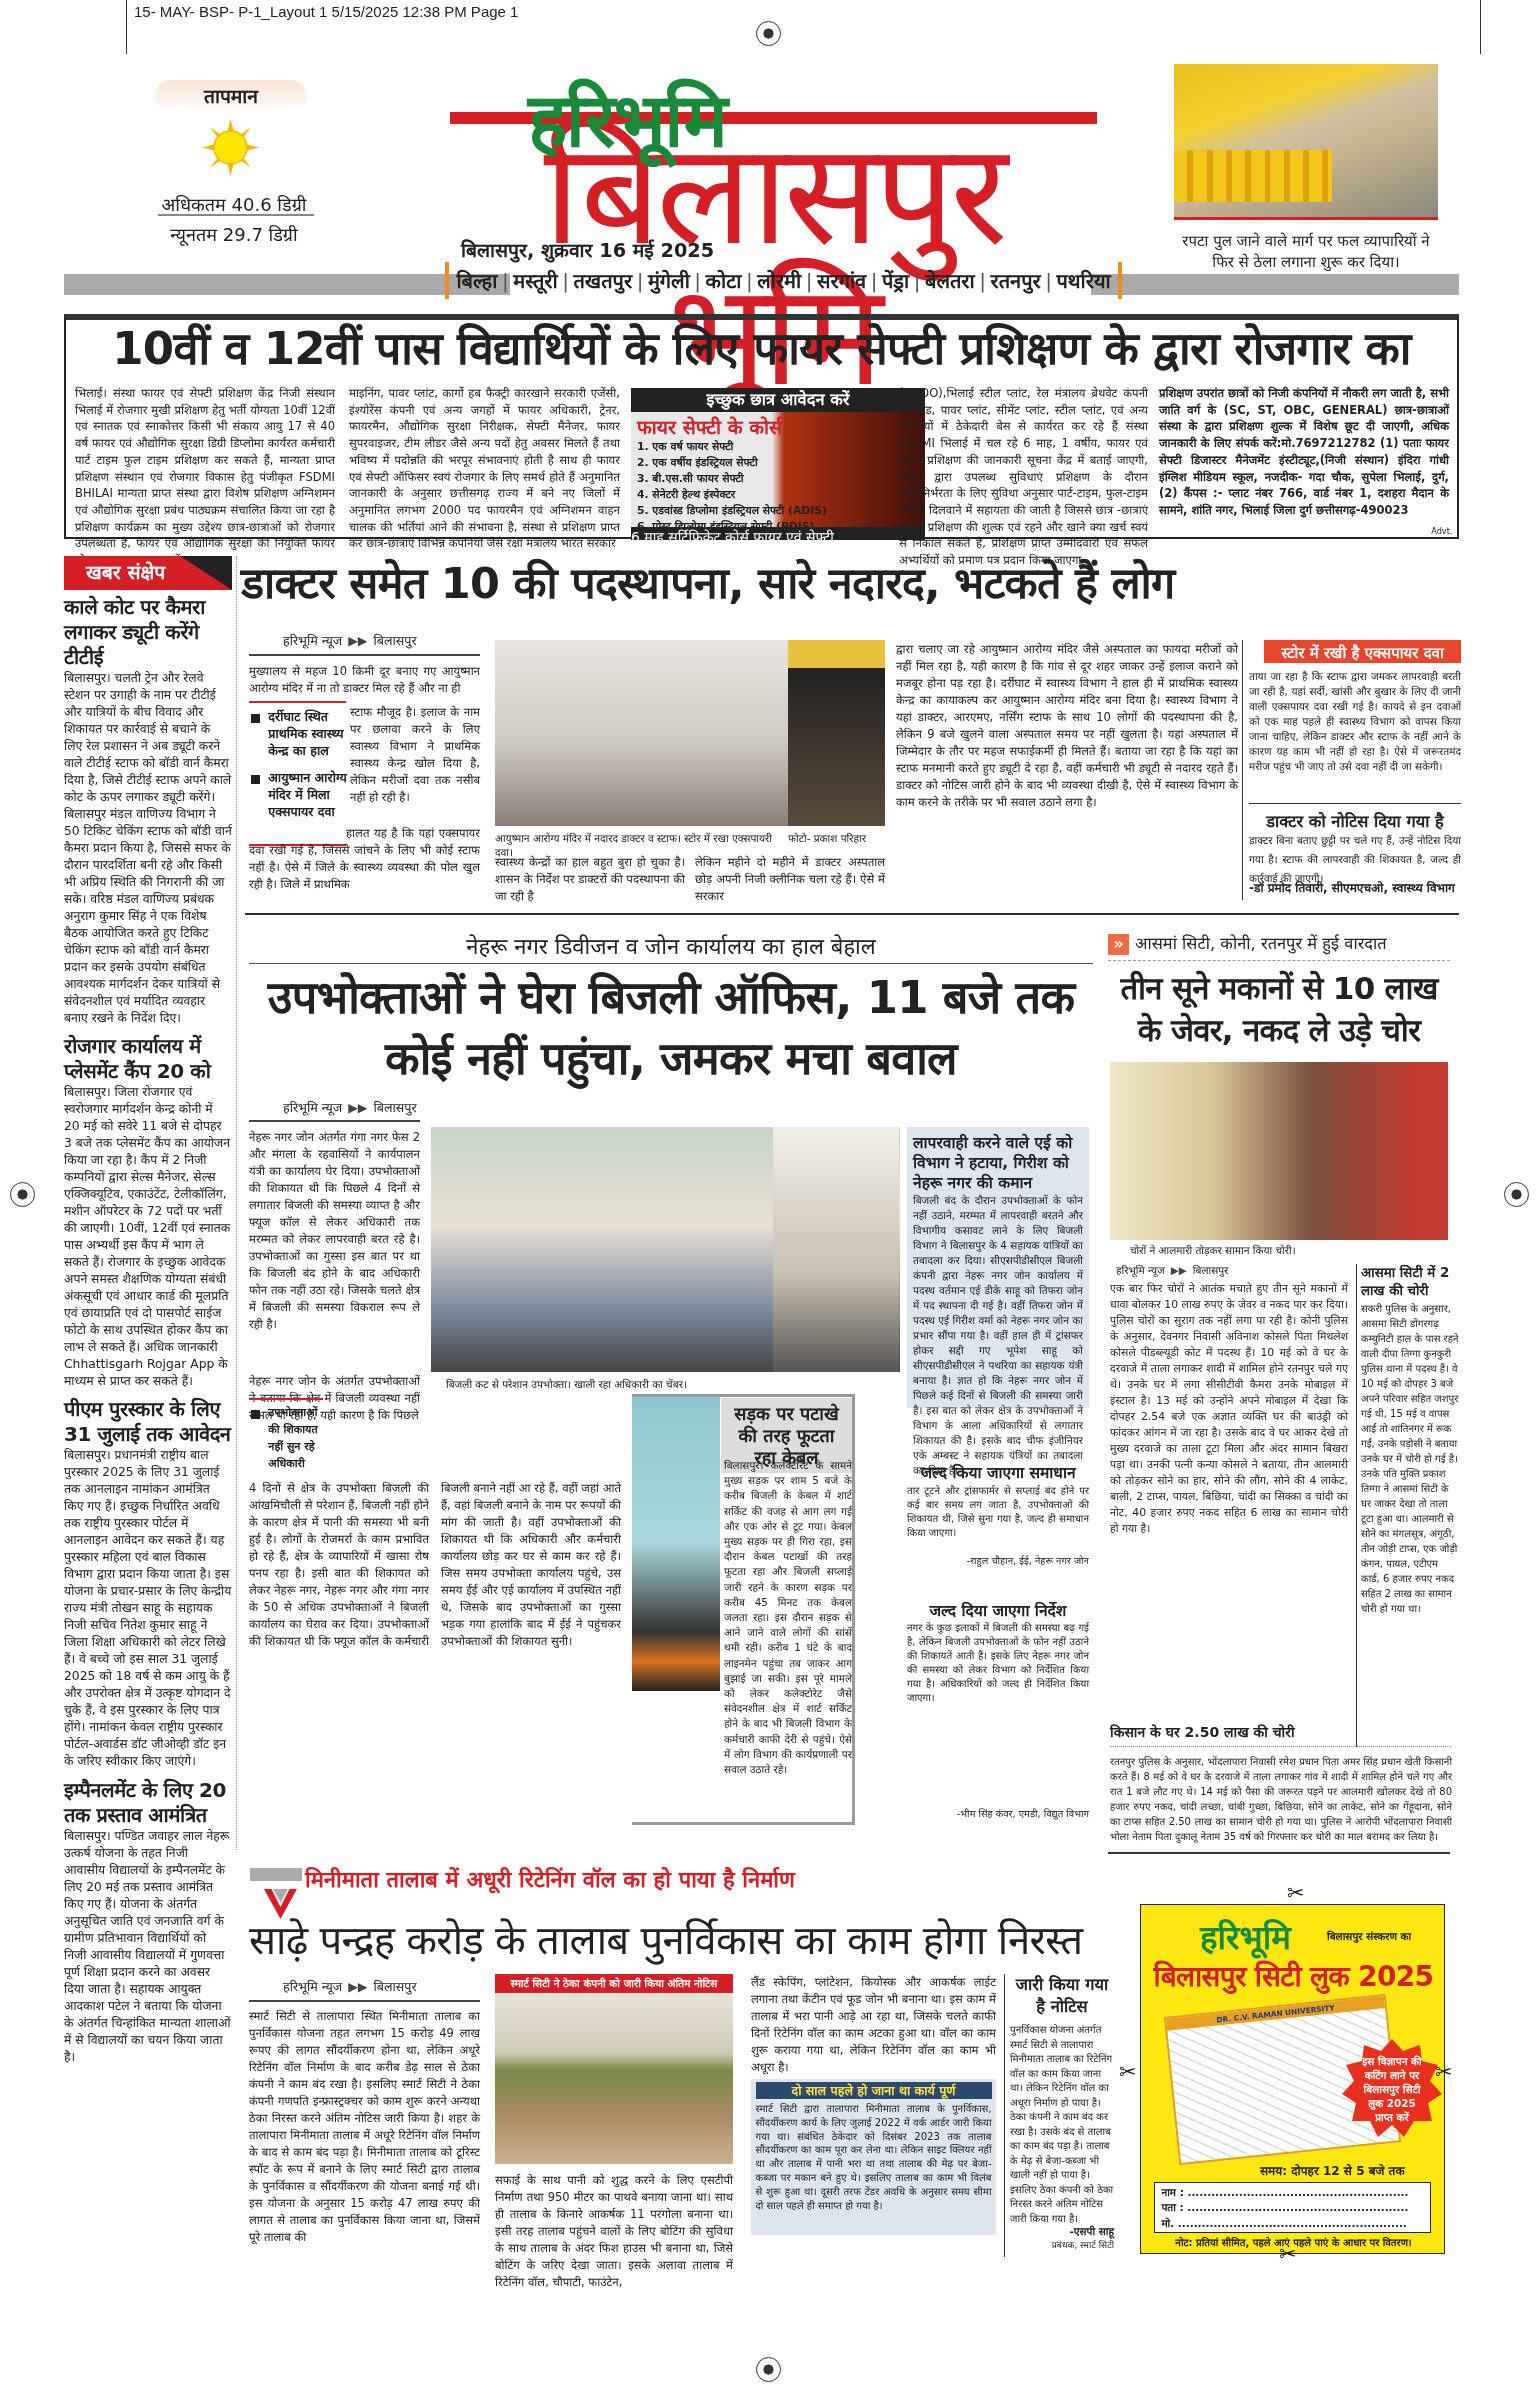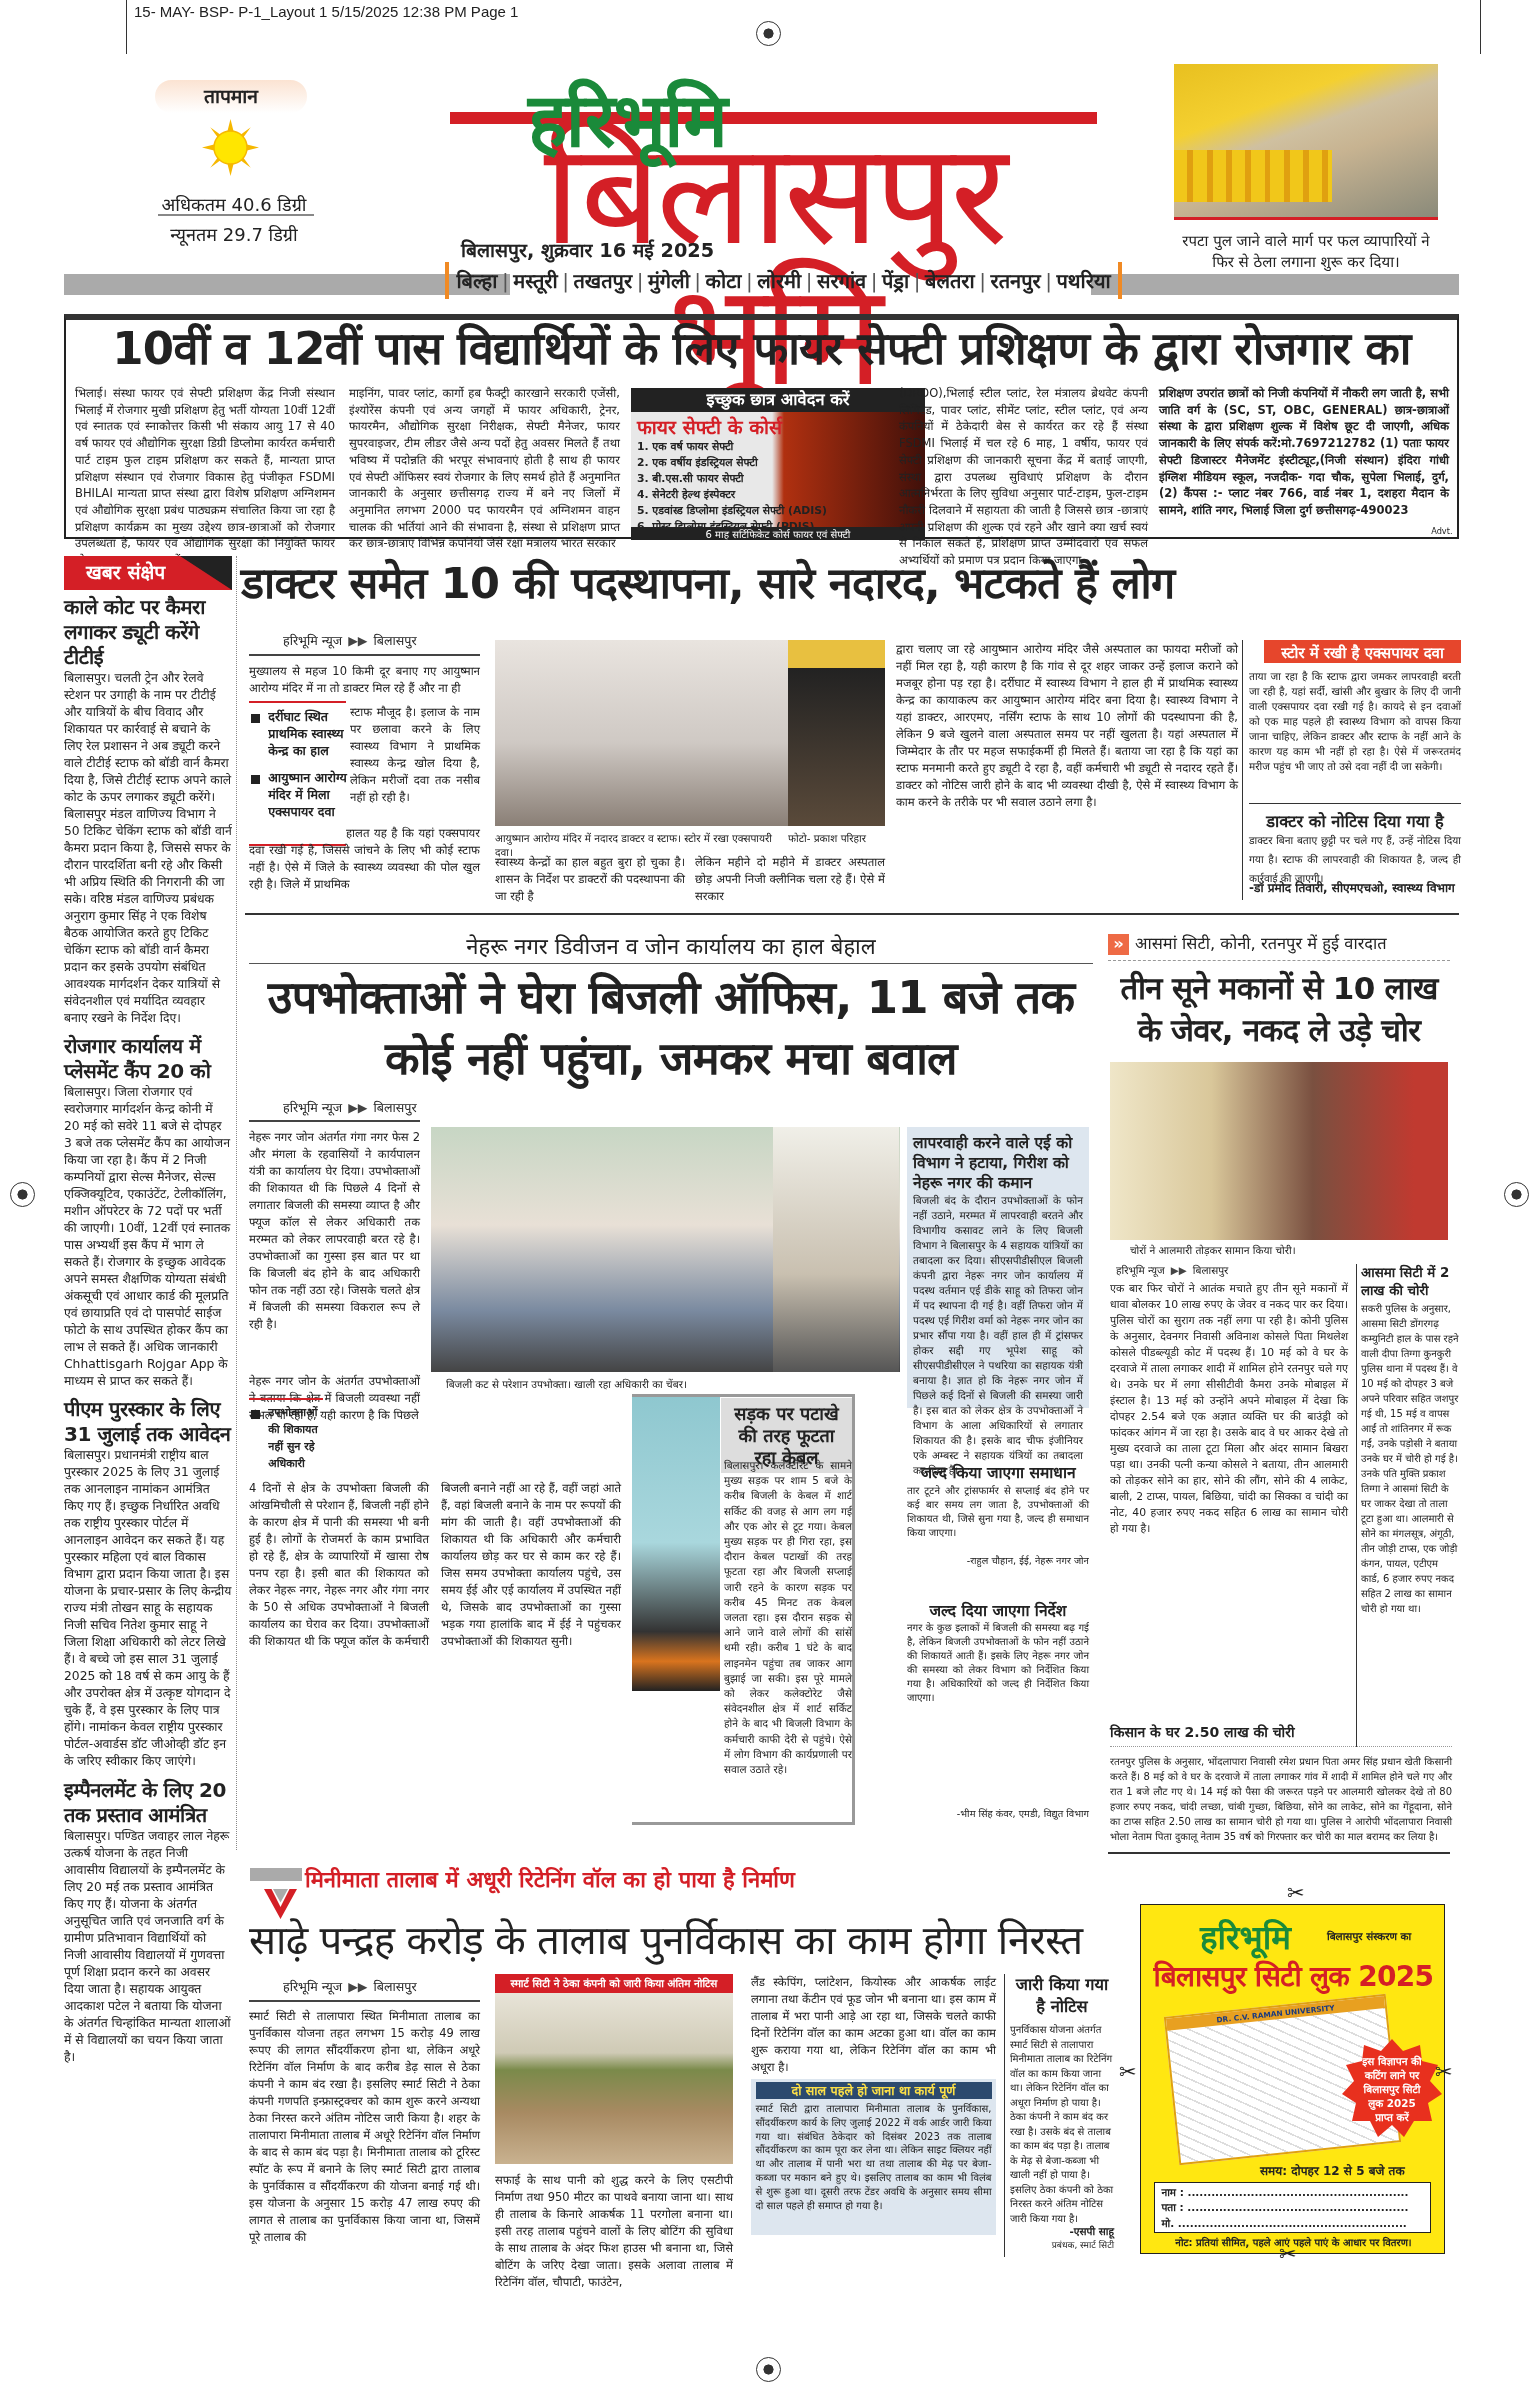--- a/index.html
+++ b/index.html
@@ -26,21 +26,21 @@
 .hdr-photo::after{content:"";position:absolute;left:0;bottom:15px;width:60%;height:52px;background:repeating-linear-gradient(90deg,#f1c71a 0 13.4px,#e0a010 13.4px 19.3px)}
 .hdr-cap{left:1174px;top:231px;width:264px;text-align:center;font-size:15px;line-height:21px}
 
 .ad{left:64px;top:314px;width:1395px;height:225px;border:2.2px solid #222;border-top:6px solid #333}
 .ad-head{left:0;top:0;width:100%;text-align:center;font-size:45px;font-weight:bold;line-height:58px;letter-spacing:-0.7px}
 .ad-col{top:65px;font-size:11.5px;line-height:16.7px;text-align:justify}
 .ad-box{left:565px;top:68px;width:294px;height:152px;background:linear-gradient(90deg,#e8e8e8 0 48%,#b03010 52%,#40100a 100%)}
 .ad-box-head{left:0;top:0;width:100%;height:24px;background:#222;color:#fff;font-weight:bold;font-size:16.4px;text-align:center;line-height:24px}
 .ad-box-title{left:6px;top:25px;color:#d41f26;font-weight:bold;font-size:19.3px}
 .ad-box ol{position:absolute;left:6px;top:51px;list-style:none;font-size:10.8px;line-height:16px;font-weight:bold}
-.ad-box-foot{left:0;bottom:0;width:100%;height:13.4px;background:#222;color:#fff;font-size:10px;text-align:center}
+.ad-box-foot{left:0;bottom:0;width:100%;height:13.4px;background:#222;color:#fff;font-size:14px;text-align:left}
 .advt{right:4.5px;bottom:1.5px;font-size:8.2px}
 
 .lcol{left:64px;top:556px;width:168px;font-size:12.3px;line-height:17px}
 .lcol-tag{width:168px;height:34px;background:#d41f26;color:#fff;font-weight:bold;font-size:19.3px;padding-left:22px;line-height:34px;position:relative}
 .lcol-tag::after{content:"";position:absolute;right:0;top:0;border-left:52px solid transparent;border-top:34px solid #222}
 .lcol h3{font-size:20px;line-height:25px;margin-top:4.5px;font-weight:bold;letter-spacing:-0.4px}
 .lcol p{margin-bottom:7.4px}
 .vsep{left:236px;top:556px;width:0;height:1294px;border-left:1.5px dotted #888}
 
 .h1{font-weight:bold;letter-spacing:-0.7px;line-height:1.05}

